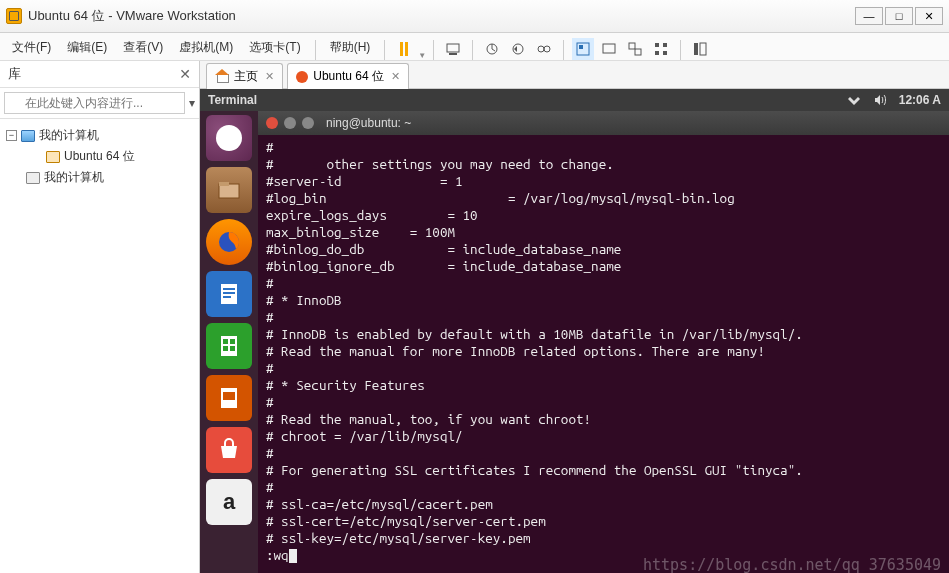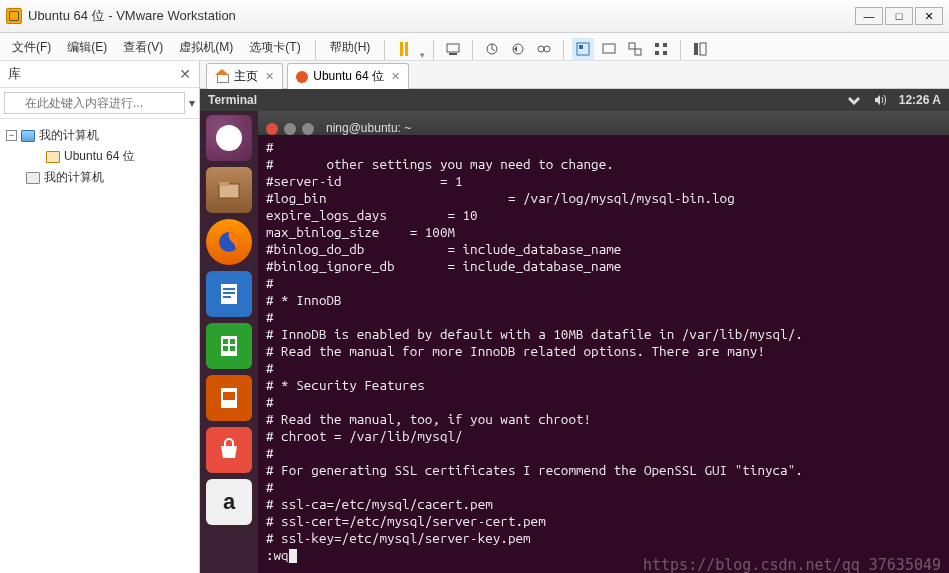--- a/index.html
+++ b/index.html
@@ -65,21 +65,21 @@
 .licon.files { background: linear-gradient(#b8885a,#8a5a30); }
 .licon.firefox { background: linear-gradient(#ff9500,#e66000); border-radius: 50%; }
 .licon.writer { background: #2c72c7; }
 .licon.calc { background: #2ca02c; }
 .licon.impress { background: #d35400; }
 .licon.software { background: #e74c3c; }
 .licon.amazon { background: #f0f0f0; color: #333; }
 .licon svg { width: 28px; height: 28px; }
 
 .termwin { position: absolute; left: 58px; top: 22px; right: 0; bottom: 0; background: #300a24; }
-.termhead { height: 24px; background: linear-gradient(#4c4c4c,#3a3a3a); display: flex; align-items: flex-end; padding: 0 8px; gap: 6px; }
+.termhead { height: 24px; background: linear-gradient(#4c4c4c,#3a3a3a); display: flex; align-items: center; padding: 0 8px; gap: 6px; }
 .tbtn { width: 12px; height: 12px; border-radius: 50%; }
 .tbtn.close { background: #e04f3e; }
 .tbtn.min { background: #888; }
 .tbtn.max { background: #888; }
 .termtitle { color: #ddd; font-size: 12px; margin-left: 6px; }
 .termbody { padding: 4px 8px; font-family: "Ubuntu Mono", "Consolas", monospace; font-size: 13.5px; line-height: 17px; color: #eee; white-space: pre; }
 .cursor { display: inline-block; width: 8px; height: 14px; background: #eee; vertical-align: text-bottom; }
 .watermark { position: absolute; right: 8px; bottom: 6px; color: rgba(230,230,230,0.35); font-family: Consolas, monospace; font-size: 15px; }
 
 
@@ -231,21 +231,21 @@
           <svg width="14" height="12" viewBox="0 0 14 12">
               <path d="M7 11L1 5l2-2 4 4 4-4 2 2z" fill="#ddd"></path>
             </svg>
         </span>
         <span class="ind">
           <svg width="14" height="12" viewBox="0 0 14 12">
               <path d="M2 4h2l3-3v10l-3-3H2z" fill="#ddd"></path>
               <path d="M9 3c1 1 1 5 0 6M11 1c2 2 2 8 0 10" stroke="#ddd" fill="none"></path>
             </svg>
         </span>
-        <span class="ind">12:26 A</span>
+        <span class="ind">12:06 A</span>
       </div>
 
       <div class="launcher">
         <div class="licon ubuntu"></div>
         <div class="licon files">
           <svg viewBox="0 0 28 28">
               <rect x="4" y="8" width="20" height="14" fill="#d9b38c" stroke="#7a4a1c"></rect>
               <rect x="4" y="6" width="10" height="4" fill="#c49a6c"></rect>
             </svg>
         </div>

